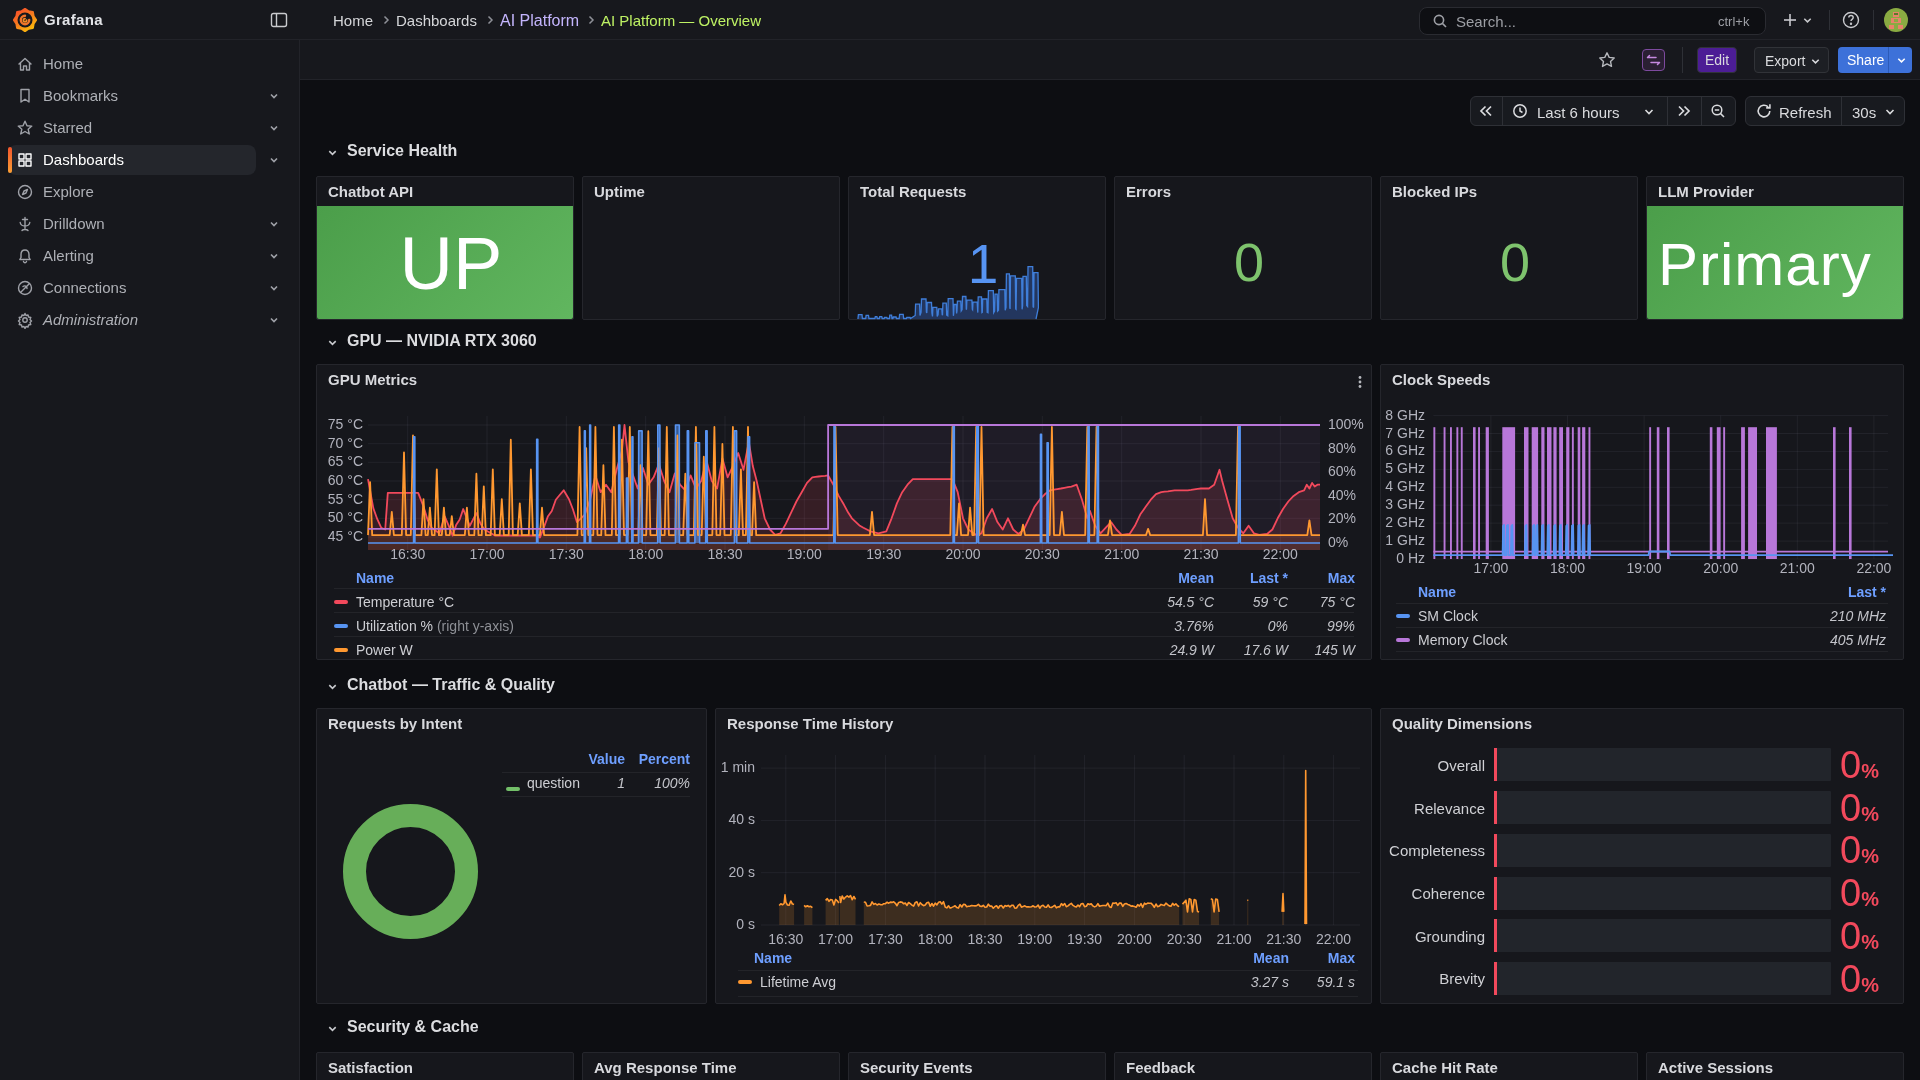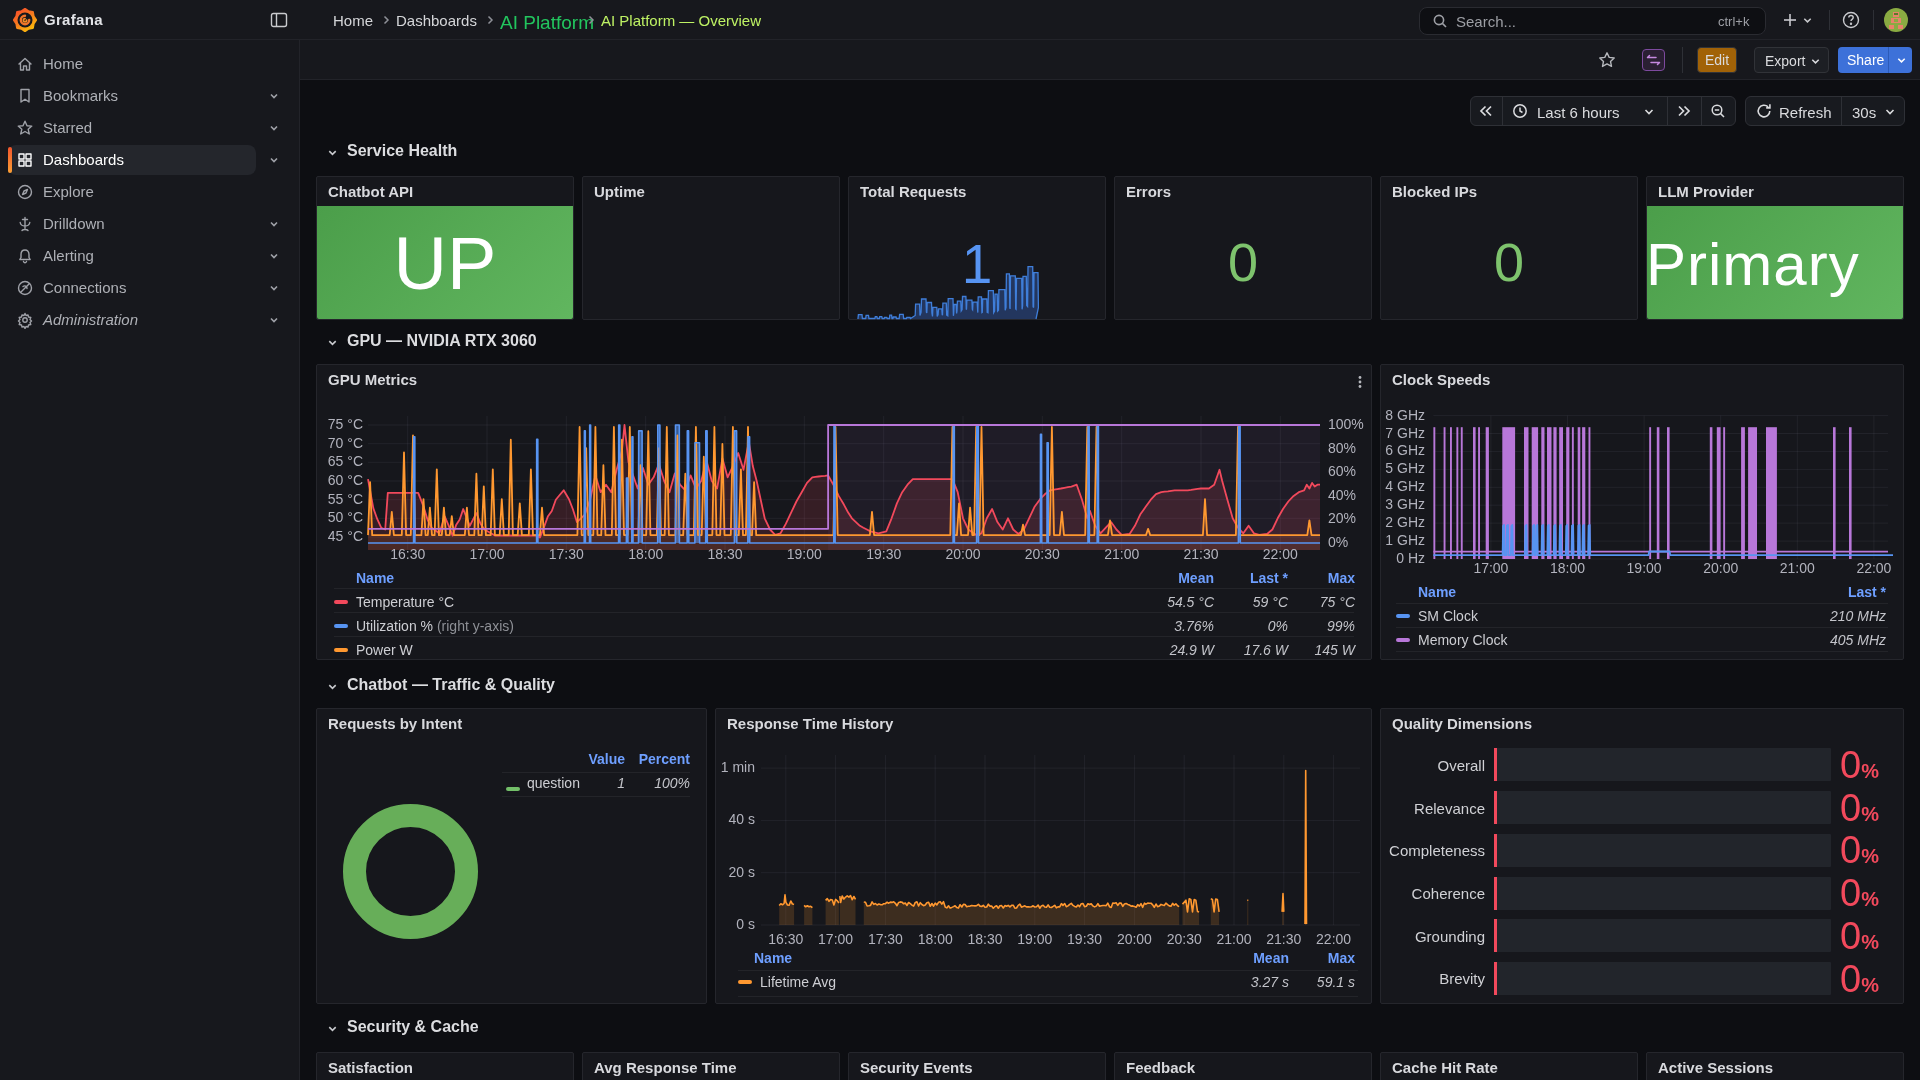--- a/index.html
+++ b/index.html
@@ -7,21 +7,21 @@
 
 #topbar { left:0; top:0; width:1920px; height:40px; background:#17181d; border-bottom:1px solid #222329; }
 #sidebar { left:0; top:40px; width:300px; height:1040px; background:#17181d; border-right:1px solid #222329; }
 #toolbar { left:300px; top:40px; width:1620px; height:40px; background:#17181d; border-bottom:1px solid #222329; }
 .panel { position:absolute; background:#16171c; border:1px solid #25262c; border-radius:2px; }
 .sechead { position:absolute; font-size:16px; font-weight:700; color:#dcdde0; }
 .navitem { position:absolute; left:12px; width:276px; height:32px; color:#aeb0b6; font-size:15px; }
 .navitem .txt { position:absolute; left:31px; top:7px; }
 .navitem > svg.icn { position:absolute; left:4px; top:7px; }
 .navitem svg.chev { position:absolute; left:auto; right:8px; top:10px; }
-.bignum { position:absolute; width:100%; text-align:center; font-weight:500; }
+.bignum { position:absolute; width:100%; text-align:center; font-weight:500;padding-left:12px; }
 .leghead { color:#6e9fff; font-weight:700; font-size:14px; position:absolute; }
 .legtxt { color:#cdced3; font-size:14px; position:absolute; }
 .legval { color:#c3c4ca; font-size:14px; position:absolute; text-align:right;font-style:italic; }
 .sep { position:absolute; height:1px; background:#232429; }
 .qlabel { position:absolute; font-size:15px; color:#d0d1d5; text-align:right; width:100px; }
 .qbar { position:absolute; width:337px; height:33px; background:#22252b; border-radius:1px; }
 .qred { position:absolute; width:3px; height:33px; background:#f2495c; }
 .qval { position:absolute; color:#f2495c; width:60px; }
 .tbtn { position:absolute; height:30px; background:#181a1f; border:1px solid #2e3036; border-radius:6px; }
 .vdiv { position:absolute; width:1px; background:#2e3036; }
@@ -41,21 +41,21 @@
 <path d="M12 7.8 a4.2 4.2 0 1 0 4.2 4.2" fill="none" stroke="#f0742a" stroke-width="2.4" stroke-linecap="round"></path>
 <path d="M12 10.6 a1.6 1.6 0 1 0 1.6 1.6" fill="none" stroke="#f28a25" stroke-width="1.8" stroke-linecap="round"></path>
 </svg>
     <div class="abs" style="left:44px;top:11px;font-size:15px;font-weight:700;color:#e3e4e8;letter-spacing:0.3px">Grafana</div>
     <svg class="abs" style="left:270px;top:11px" width="18" height="18" viewBox="0 0 18 18" fill="none" stroke="#c9cace" stroke-width="1.4">
 <rect x="1.5" y="2.5" width="15" height="13" rx="2"></rect>
       <line x1="6.5" y1="2.5" x2="6.5" y2="15.5"></line>
     </svg>
     <div class="abs" style="left:333px;top:12px;font-size:15px;font-weight:500;color:#d5d6d9">Home</div>
     <div class="abs" style="left:396px;top:12px;font-size:15px;font-weight:500;color:#d5d6d9">Dashboards</div>
-    <div class="abs" style="left:500px;top:12px;font-size:19px;font-weight:500;color:#22c55e">AI Platform</div>
+    <div class="abs" style="left:500px;top:12px;font-size:16px;font-weight:500;color:#c4b5fd">AI Platform</div>
     <div class="abs" style="left:601px;top:12px;font-size:15px;color:#bef264">AI Platform — Overview</div>
     <svg class="abs" style="left:380px;top:14px" width="12" height="12" viewBox="0 0 12 12" fill="none" stroke="#8e9097" stroke-width="1.5">
       <path d="M4.5 2.5 L8 6 L4.5 9.5"></path>
     </svg>
     <svg class="abs" style="left:484px;top:14px" width="12" height="12" viewBox="0 0 12 12" fill="none" stroke="#8e9097" stroke-width="1.5">
       <path d="M4.5 2.5 L8 6 L4.5 9.5"></path>
     </svg>
     <svg class="abs" style="left:585px;top:14px" width="12" height="12" viewBox="0 0 12 12" fill="none" stroke="#8e9097" stroke-width="1.5">
       <path d="M4.5 2.5 L8 6 L4.5 9.5"></path>
     </svg>
@@ -182,21 +182,21 @@
     </div>
     <div id="toolbar" class="abs"></div>
     <svg class="abs" style="left:1598px;top:51px" width="18" height="18" viewBox="0 0 18 18" fill="none" stroke="#b6b8bd" stroke-width="1.4" stroke-linejoin="round">
       <path d="M9 1.8 L11.2 6.4 L16.2 7 L12.5 10.4 L13.5 15.4 L9 12.9 L4.5 15.4 L5.5 10.4 L1.8 7 L6.8 6.4 Z"></path>
     </svg>
     <div class="abs" style="left:1642px;top:49px;width:23px;height:22px;border:1px solid #7d4a9e;background:#2a1f33;border-radius:4px"></div>
 <svg class="abs" style="left:1646px;top:54px" width="15" height="12" viewBox="0 0 15 12" fill="none" stroke="#c589e0" stroke-width="1.5" stroke-linecap="round" stroke-linejoin="round">
       <path d="M3.5 1.5 L1.5 3.5 L10 3.5 M11.5 10.5 L13.5 8.5 L5 8.5"></path>
     </svg>
     <div class="vdiv abs" style="left:1682px;top:47px;height:26px"></div>
-    <div class="abs" style="left:1697px;top:47px;width:40px;height:26px;background:#a16207;border:1px solid #313338;border-radius:4px;text-align:center;line-height:24px;font-size:14px;color:#dadbde">Edit</div>
+    <div class="abs" style="left:1697px;top:47px;width:40px;height:26px;background:#4c1d95;border:1px solid #313338;border-radius:4px;text-align:center;line-height:24px;font-size:14px;color:#dadbde">Edit</div>
     <div class="abs" style="left:1754px;top:47px;width:75px;height:26px;background:#1d1f24;border:1px solid #313338;border-radius:4px;font-size:14px;color:#dadbde">
       <span style="position:absolute;left:10px;top:5px">Export</span>
 <svg style="position:absolute;right:7px;top:8px" width="11" height="11" viewBox="0 0 12 12" fill="none" stroke="#dadbde" stroke-width="1.6">
         <path d="M2.5 4 L6 7.5 L9.5 4"></path>
       </svg>
     </div>
     <div class="abs" style="left:1838px;top:47px;width:74px;height:26px;background:#3d71d9;border-radius:4px;font-size:14px;color:#fff;font-weight:500">
       <span style="position:absolute;left:9px;top:5px">Share</span>
 <div style="position:absolute;left:50px;top:0;width:1px;height:26px;background:#2c5bb8"></div>
 <svg style="position:absolute;right:5px;top:8px" width="11" height="11" viewBox="0 0 12 12" fill="none" stroke="#fff" stroke-width="1.6">

